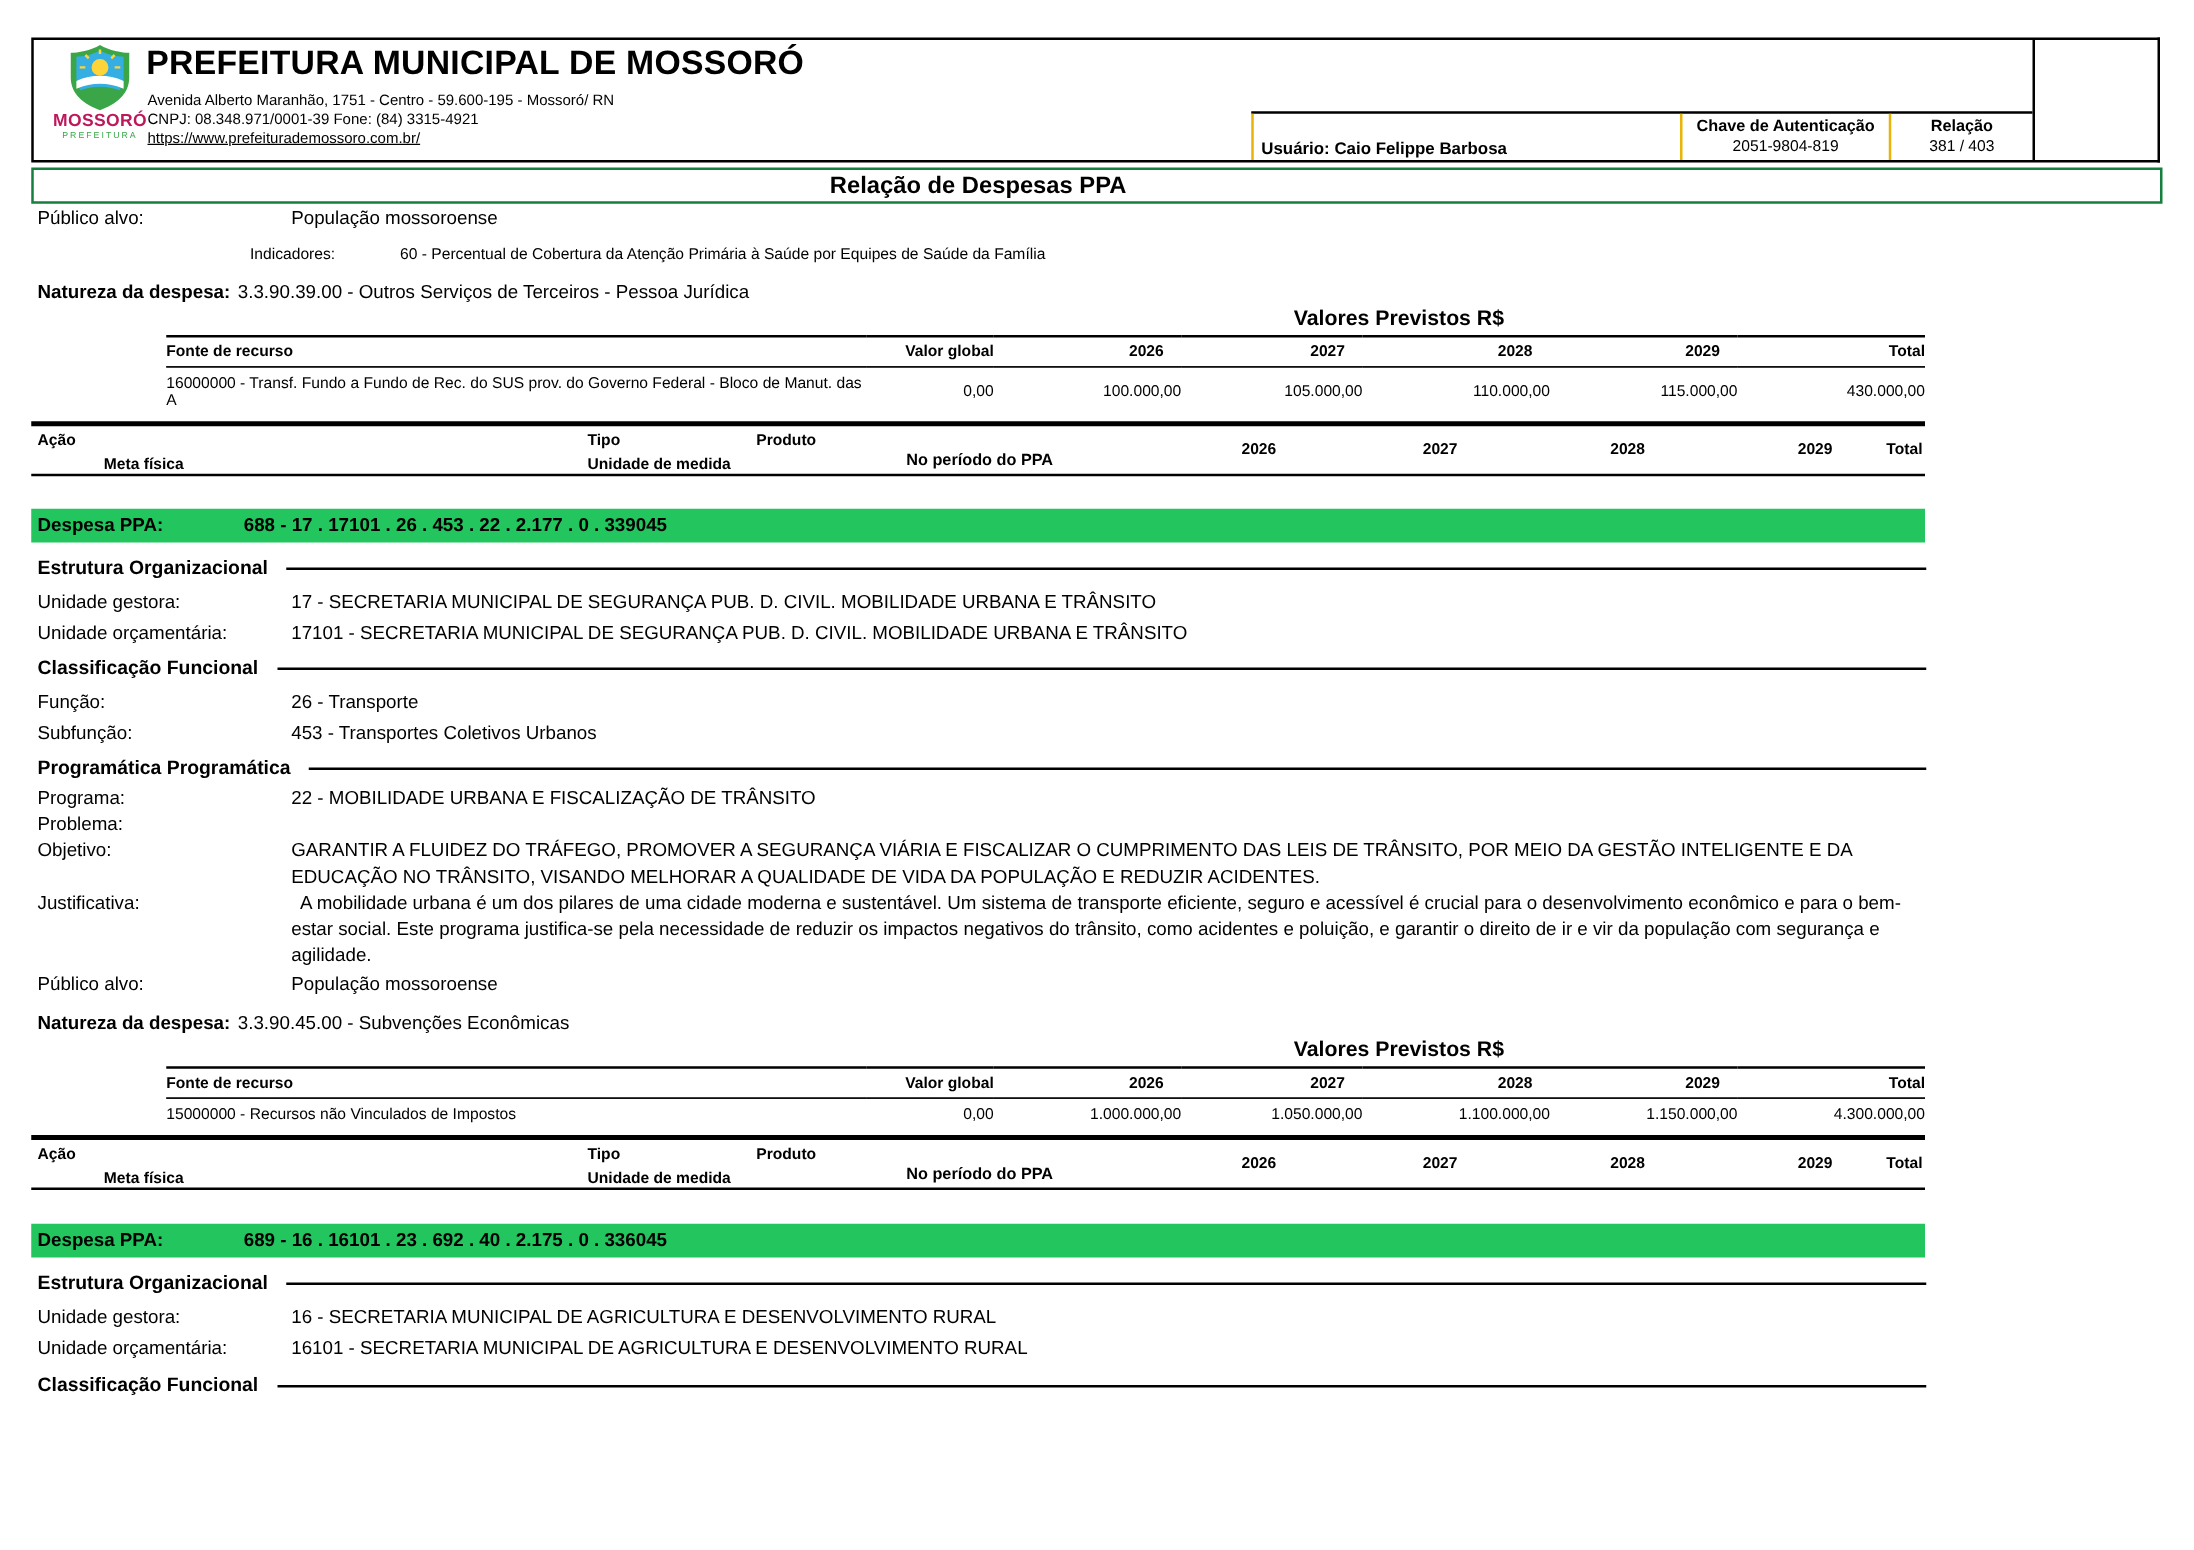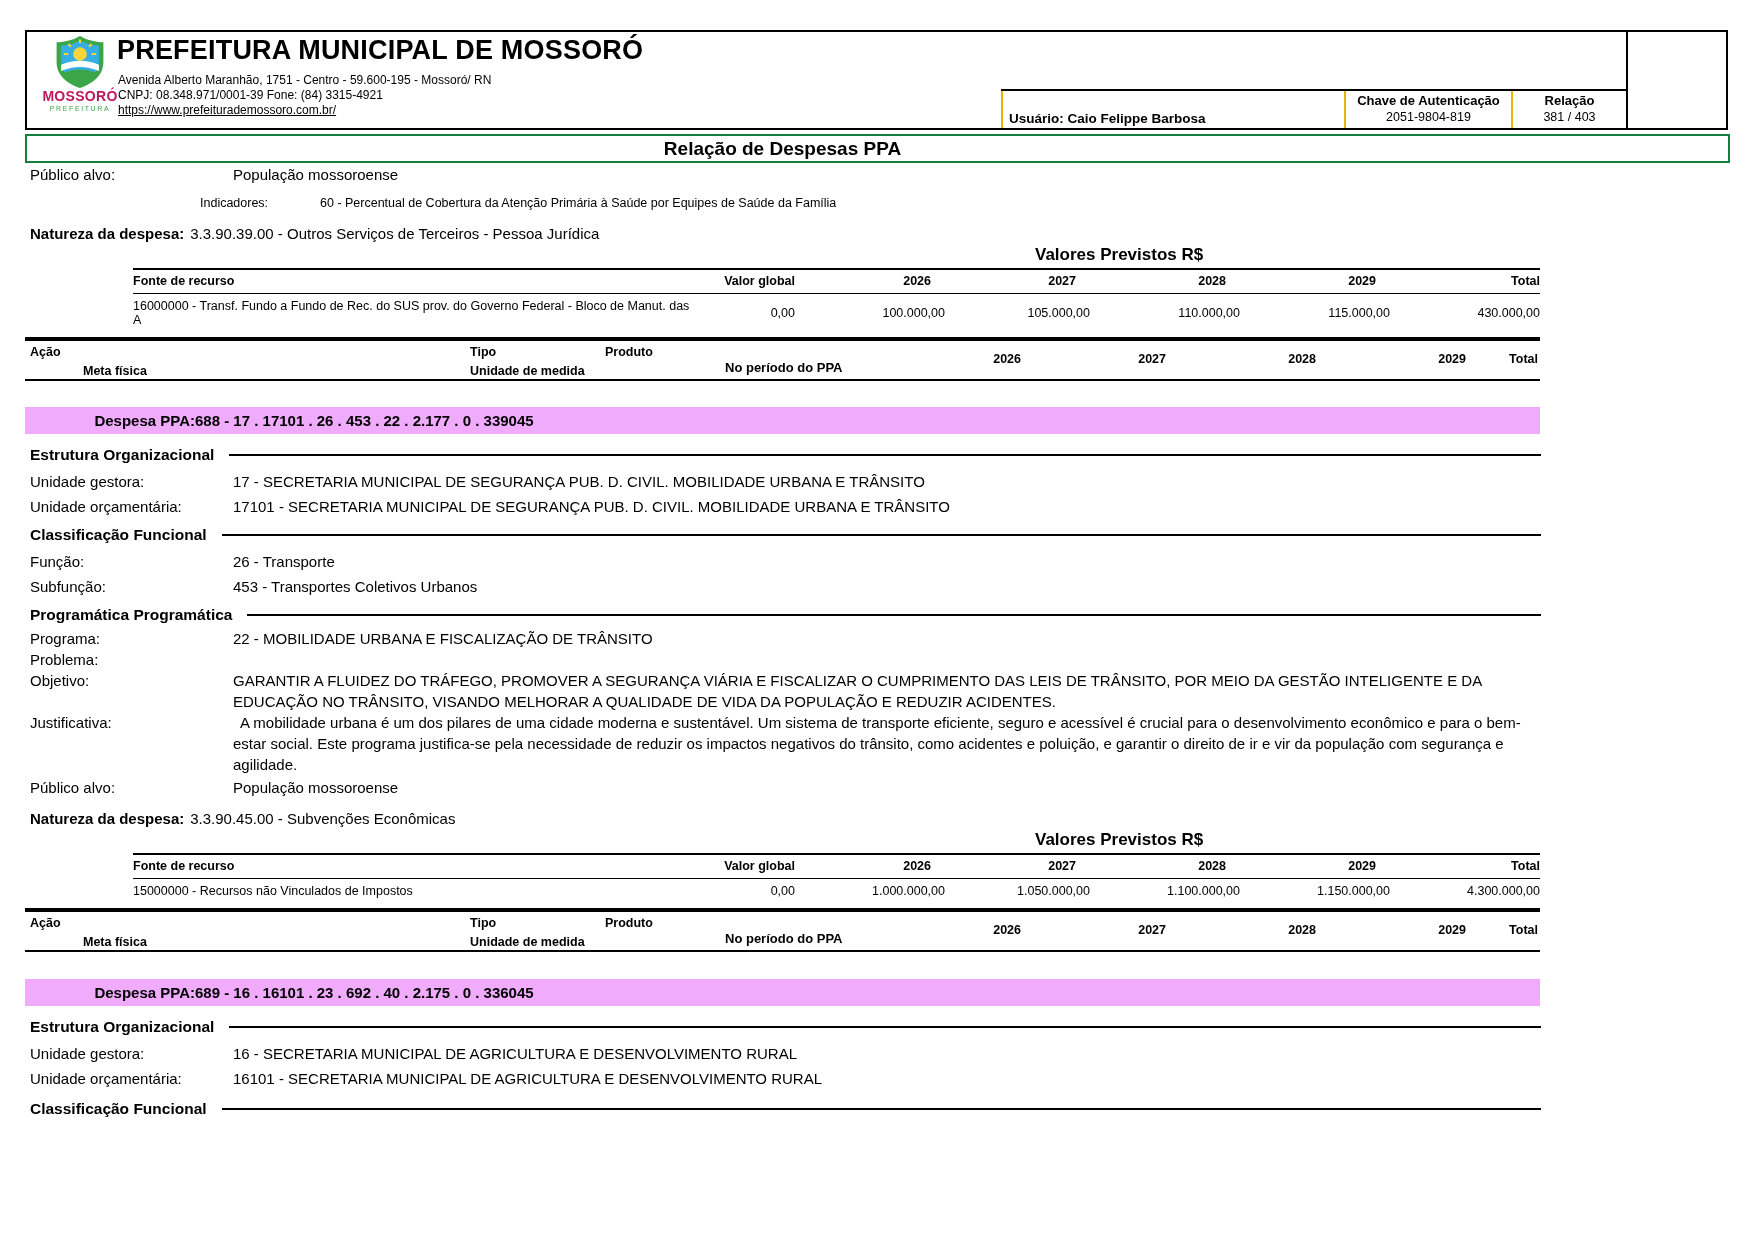--- a/index.html
+++ b/index.html
@@ -62,21 +62,21 @@
   .b-meta{left:47px;top:23px;padding-left:11px;}
   .b-unid{left:445px;top:23px;}
   .b-per{left:700px;top:19px;font-size:13px;}
   .b-y{top:11px;width:150px;text-align:right;}
   .b-y0{left:846px;}
   .b-y1{left:991px;}
   .b-y2{left:1141px;}
   .b-y3{left:1291px;}
   .b-tot{left:1363px;top:11px;width:150px;text-align:right;}
 
-  .dbar{margin-left:25px;width:1515px;background:#f0abfc;font-weight:bold;font-size:15px;line-height:27px;display:flex;text-align:right;}
+  .dbar{margin-left:25px;width:1515px;background:#22c55e;font-weight:bold;font-size:15px;line-height:27px;display:flex;}
   .dbar .dl{width:170px;padding-left:5px;box-sizing:border-box;flex-shrink:0;}
 
   .sec{display:flex;align-items:center;margin-left:30px;width:1511px;font-size:15.5px;font-weight:bold;line-height:19px;}
   .sec .rule{flex:1;border-top:2px solid #000;margin-left:15px;height:0;}
 
   
   .mt2{margin-top:2px;}.mt3{margin-top:3px;}.mt4{margin-top:4px;}.mt5{margin-top:5px;}
   .mt6{margin-top:6px;}.mt8{margin-top:8px;}.mt10{margin-top:10px;}
   .mt11{margin-top:11px;}.mt12{margin-top:12px;}.mt26{margin-top:26px;}.mt27{margin-top:27px;}
 </style>

